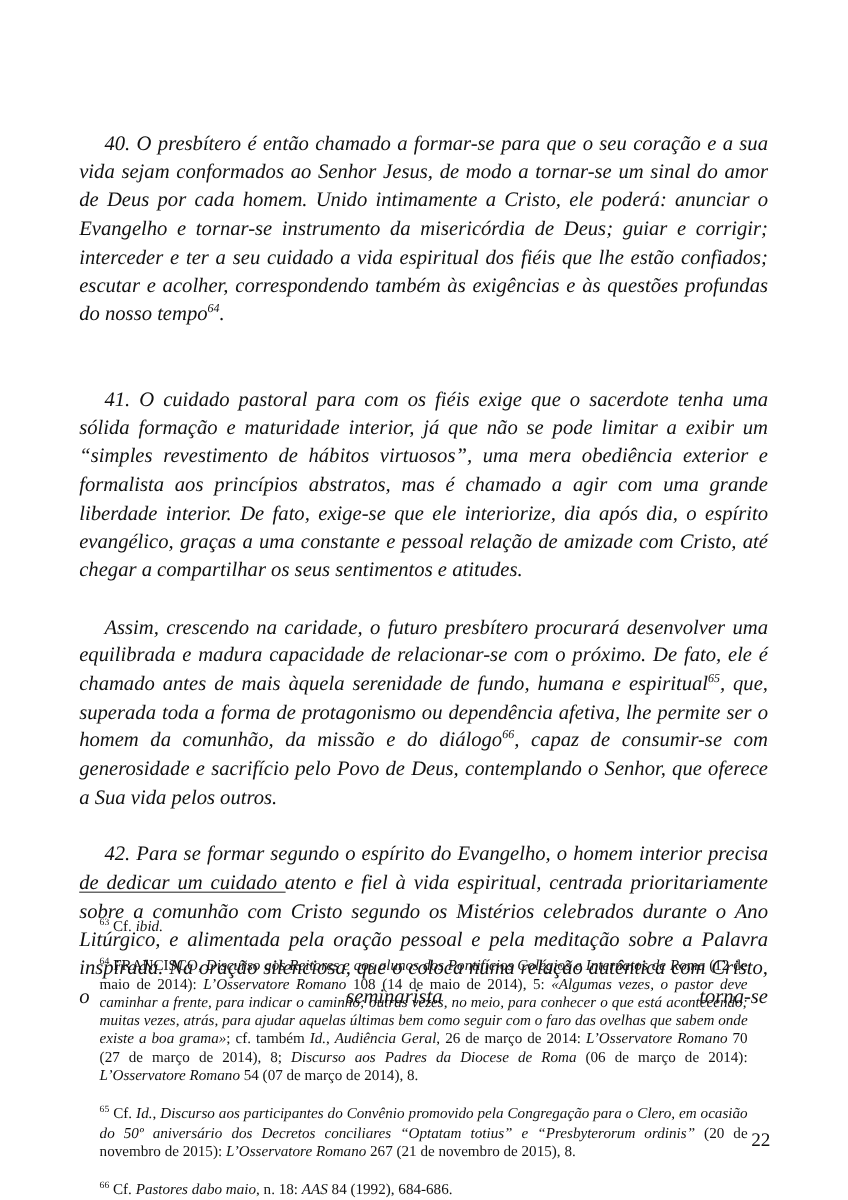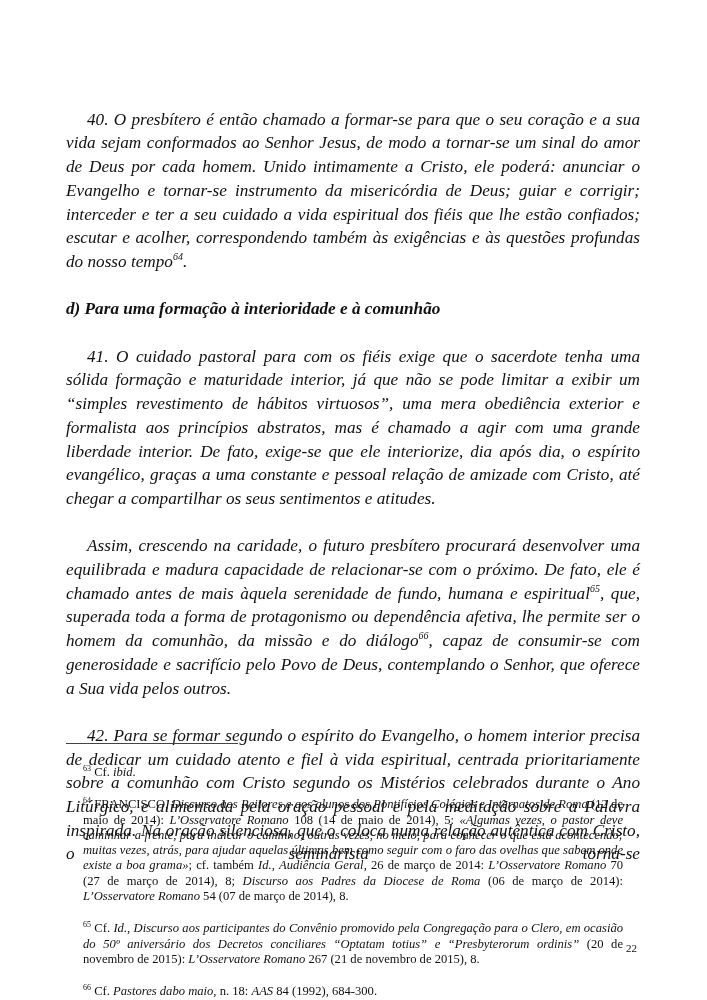--- a/index.html
+++ b/index.html
@@ -8,40 +8,39 @@
   .p { font-size: 17.2px; line-height: 23.7px; text-align: justify; margin: 0; font-style: italic; }
   .indent { text-indent: 21px; }
   .gap { height: 23.7px; }
   .heading { font-size: 17.2px; line-height: 23.7px; font-weight: bold; font-style: italic; margin: 0; }
   .it { font-style: italic; }
   sup { font-size: 10px; line-height: 0; vertical-align: 7px; }
   .fn-sep { position: absolute; left: 66px; top: 743px; width: 172px; height: 0; border-top: 1px solid #444; }
   .footnotes { position: absolute; left: 66px; top: 748px; width: 574px; font-family: "Liberation Serif", serif; }
   .fn { font-size: 12.6px; line-height: 15.3px; text-align: justify; margin: 17px; }
   .fn sup { font-size: 8px; vertical-align: 5px; }
-  .page-number { position: absolute; left: 626px; top: 942px; font-family: "Liberation Serif", serif; font-size: 11px; }
+  .page-number { position: absolute; left: 626px; top: 942px; font-family: "Liberation Serif", serif; font-size: 16px; }
 </style>
 </head>
 <body>
 
 <div class="page">
   <div class="gap"></div>
   <p class="p indent"><span>40. O presbítero é então chamado a formar-se para que o seu coração e a sua vida sejam conformados ao Senhor Jesus, de modo a tornar-se um sinal do amor de Deus por cada homem. Unido intimamente a Cristo, ele poderá: anunciar o Evangelho e tornar-se instrumento da misericórdia de Deus; guiar e corrigir; interceder e ter a seu cuidado a vida espiritual dos fiéis que lhe estão confiados; escutar e acolher, correspondendo também às exigências e às questões profundas do nosso tempo</span><sup>64</sup><span>.</span></p>
   <div class="gap"></div>
-  <p class="heading">d) Para uma formação à interioridade e à comunhão</p>
   <div class="gap"></div>
   <p class="p indent">41. O cuidado pastoral para com os fiéis exige que o sacerdote tenha uma sólida formação e maturidade interior, já que não se pode limitar a exibir um “simples revestimento de hábitos virtuosos”, uma mera obediência exterior e formalista aos princípios abstratos, mas é chamado a agir com uma grande liberdade interior. De fato, exige-se que ele interiorize, dia após dia, o espírito evangélico, graças a uma constante e pessoal relação de amizade com Cristo, até chegar a compartilhar os seus sentimentos e atitudes.</p>
   <div class="gap"></div>
   <p class="p indent"><span>Assim, crescendo na caridade, o futuro presbítero procurará desenvolver uma equilibrada e madura capacidade de relacionar-se com o próximo. De fato, ele é chamado antes de mais àquela serenidade de fundo, humana e espiritual</span><sup>65</sup><span>, que, superada toda a forma de protagonismo ou dependência afetiva, lhe permite ser o homem da comunhão, da missão e do diálogo</span><sup>66</sup><span>, capaz de consumir-se com generosidade e sacrifício pelo Povo de Deus, contemplando o Senhor, que oferece a Sua vida pelos outros.</span></p>
   <div class="gap"></div>
   <p class="p indent" style="text-align-last: justify;">42. Para se formar segundo o espírito do Evangelho, o homem interior precisa de dedicar um cuidado atento e fiel à vida espiritual, centrada prioritariamente sobre a comunhão com Cristo segundo os Mistérios celebrados durante o Ano Litúrgico, e alimentada pela oração pessoal e pela meditação sobre a Palavra inspirada. Na oração silenciosa, que o coloca numa relação autêntica com Cristo, o seminarista torna-se</p>
 </div>
 
 <div class="fn-sep"></div>
 
 <div class="footnotes">
   <p class="fn"><sup>63</sup> <span>Cf. </span><span class="it">ibid.</span></p>
   <p class="fn"><sup>64</sup> <span>FRANCISCO, </span><span class="it">Discurso aos Reitores e aos alunos dos Pontifícios Colégios e Internatos de Roma</span><span> (12 de maio de 2014): </span><span class="it">L’Osservatore Romano</span><span> 108 (14 de maio de 2014), 5: </span><span class="it">«Algumas vezes, o pastor deve caminhar a frente, para indicar o caminho; outras vezes, no meio, para conhecer o que está acontecendo; muitas vezes, atrás, para ajudar aquelas últimas bem como seguir com o faro das ovelhas que sabem onde existe a boa grama»</span><span>; cf. também </span><span class="it">Id.</span><span>, </span><span class="it">Audiência Geral</span><span>, 26 de março de 2014: </span><span class="it">L’Osservatore Romano</span><span> 70 (27 de março de 2014), 8; </span><span class="it">Discurso aos Padres da Diocese de Roma</span><span> (06 de março de 2014): </span><span class="it">L’Osservatore Romano</span><span> 54 (07 de março de 2014), 8.</span></p>
   <p class="fn"><sup>65</sup> <span>Cf. </span><span class="it">Id.</span><span>, </span><span class="it">Discurso aos participantes do Convênio promovido pela Congregação para o Clero, em ocasião do 50º aniversário dos Decretos conciliares “Optatam totius” e “Presbyterorum ordinis”</span><span> (20 de novembro de 2015): </span><span class="it">L’Osservatore Romano</span><span> 267 (21 de novembro de 2015), 8.</span></p>
-  <p class="fn"><sup>66</sup> <span>Cf. </span><span class="it">Pastores dabo maio</span><span>, n. 18: </span><span class="it">AAS</span><span> 84 (1992), 684-300.</span></p>
+  <p class="fn"><sup>66</sup> <span>Cf. </span><span class="it">Pastores dabo maio</span><span>, n. 18: </span><span class="it">AAS</span><span> 84 (1992), 684-686.</span></p>
 </div>
 
 <div class="page-number">22</div>
 
 </body></html>

